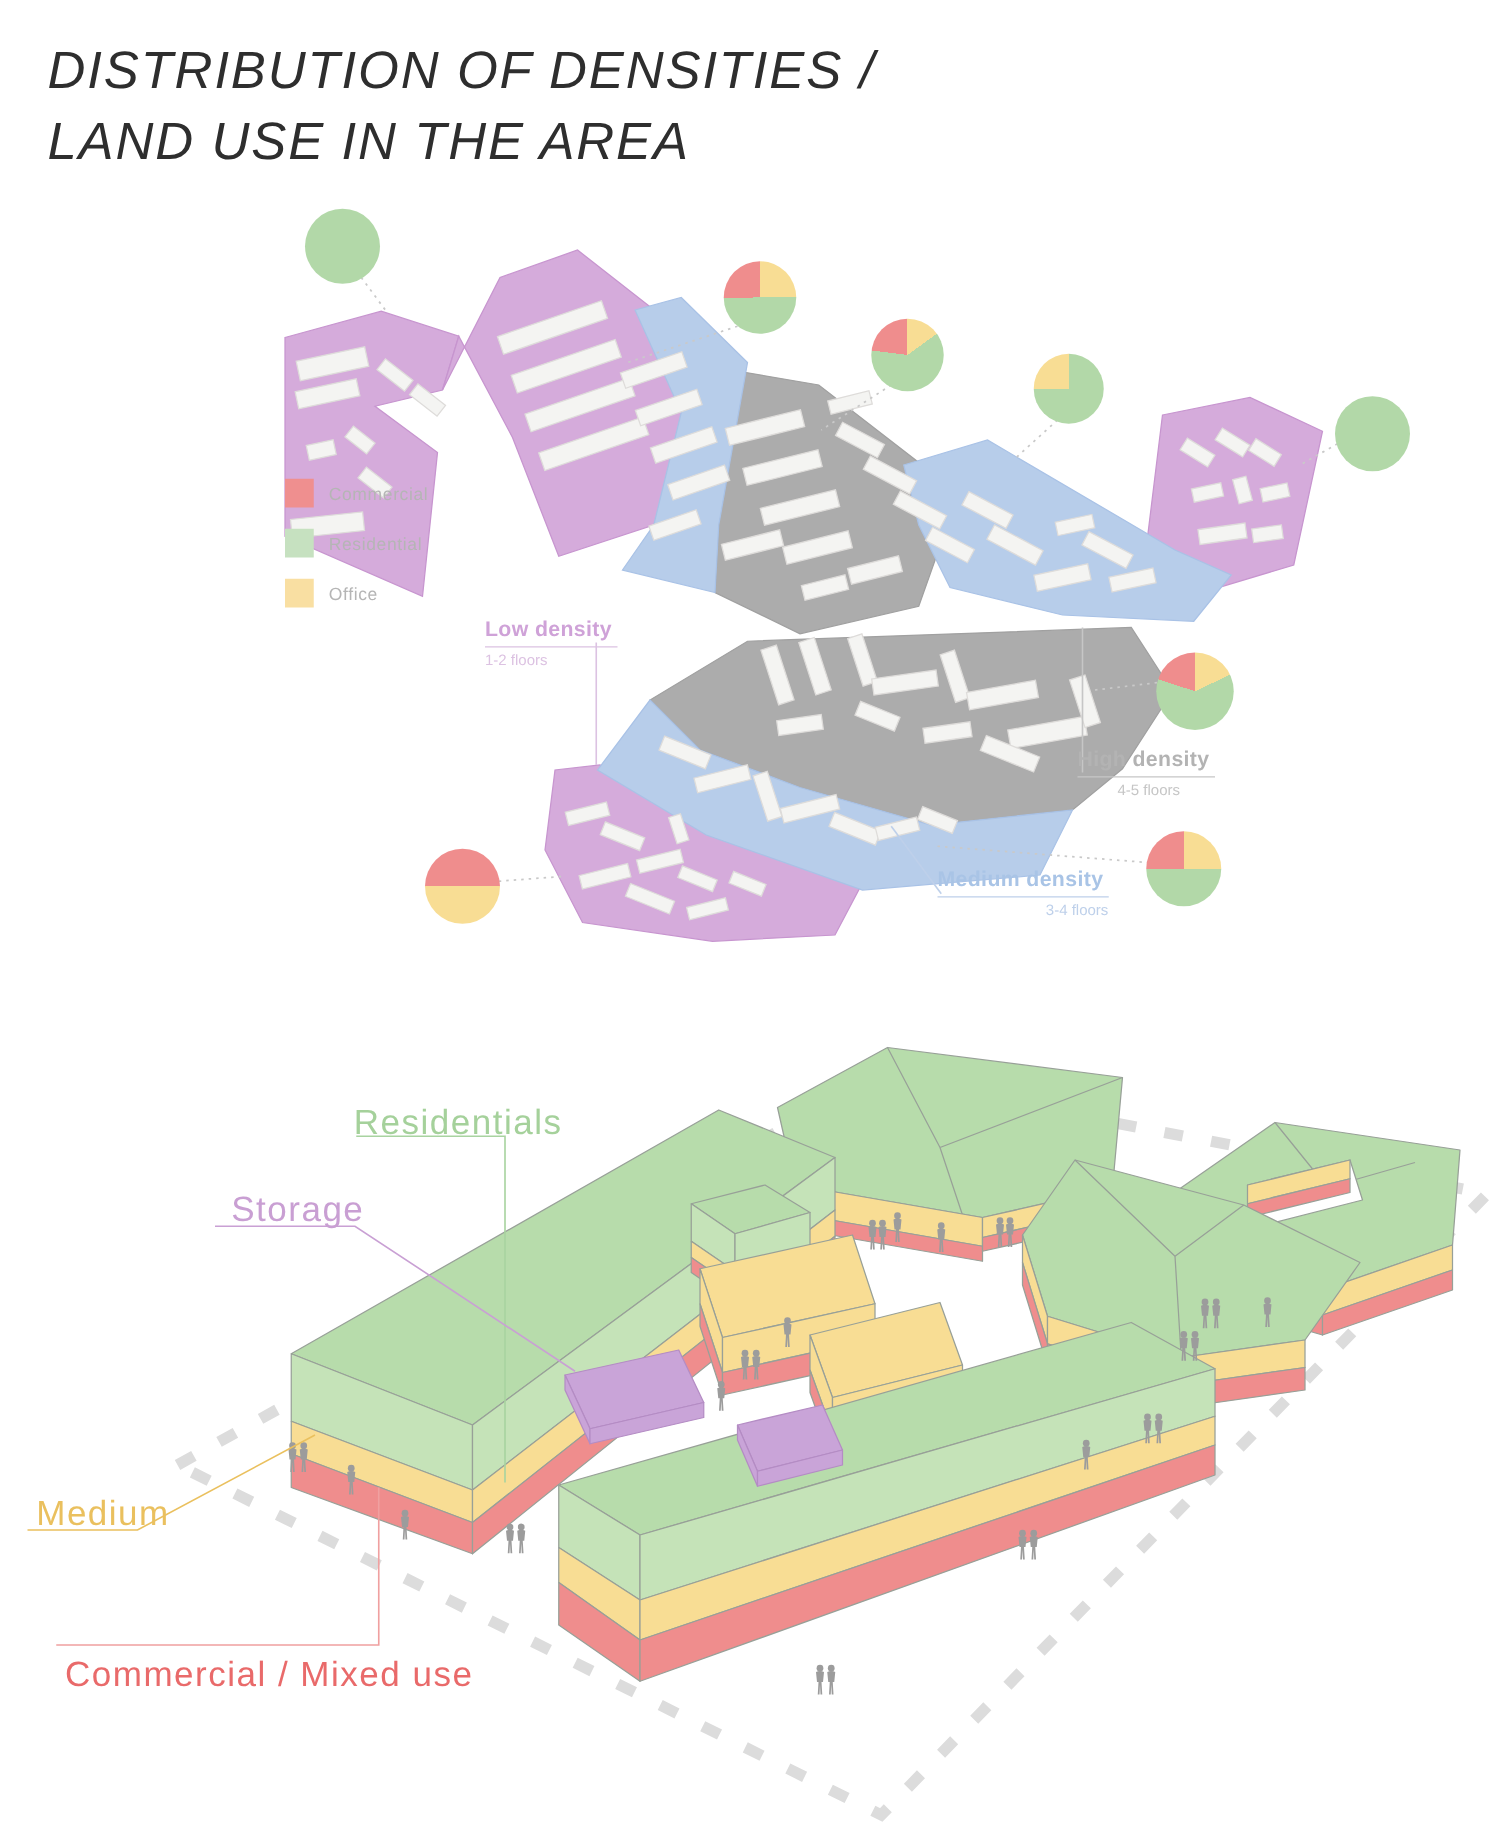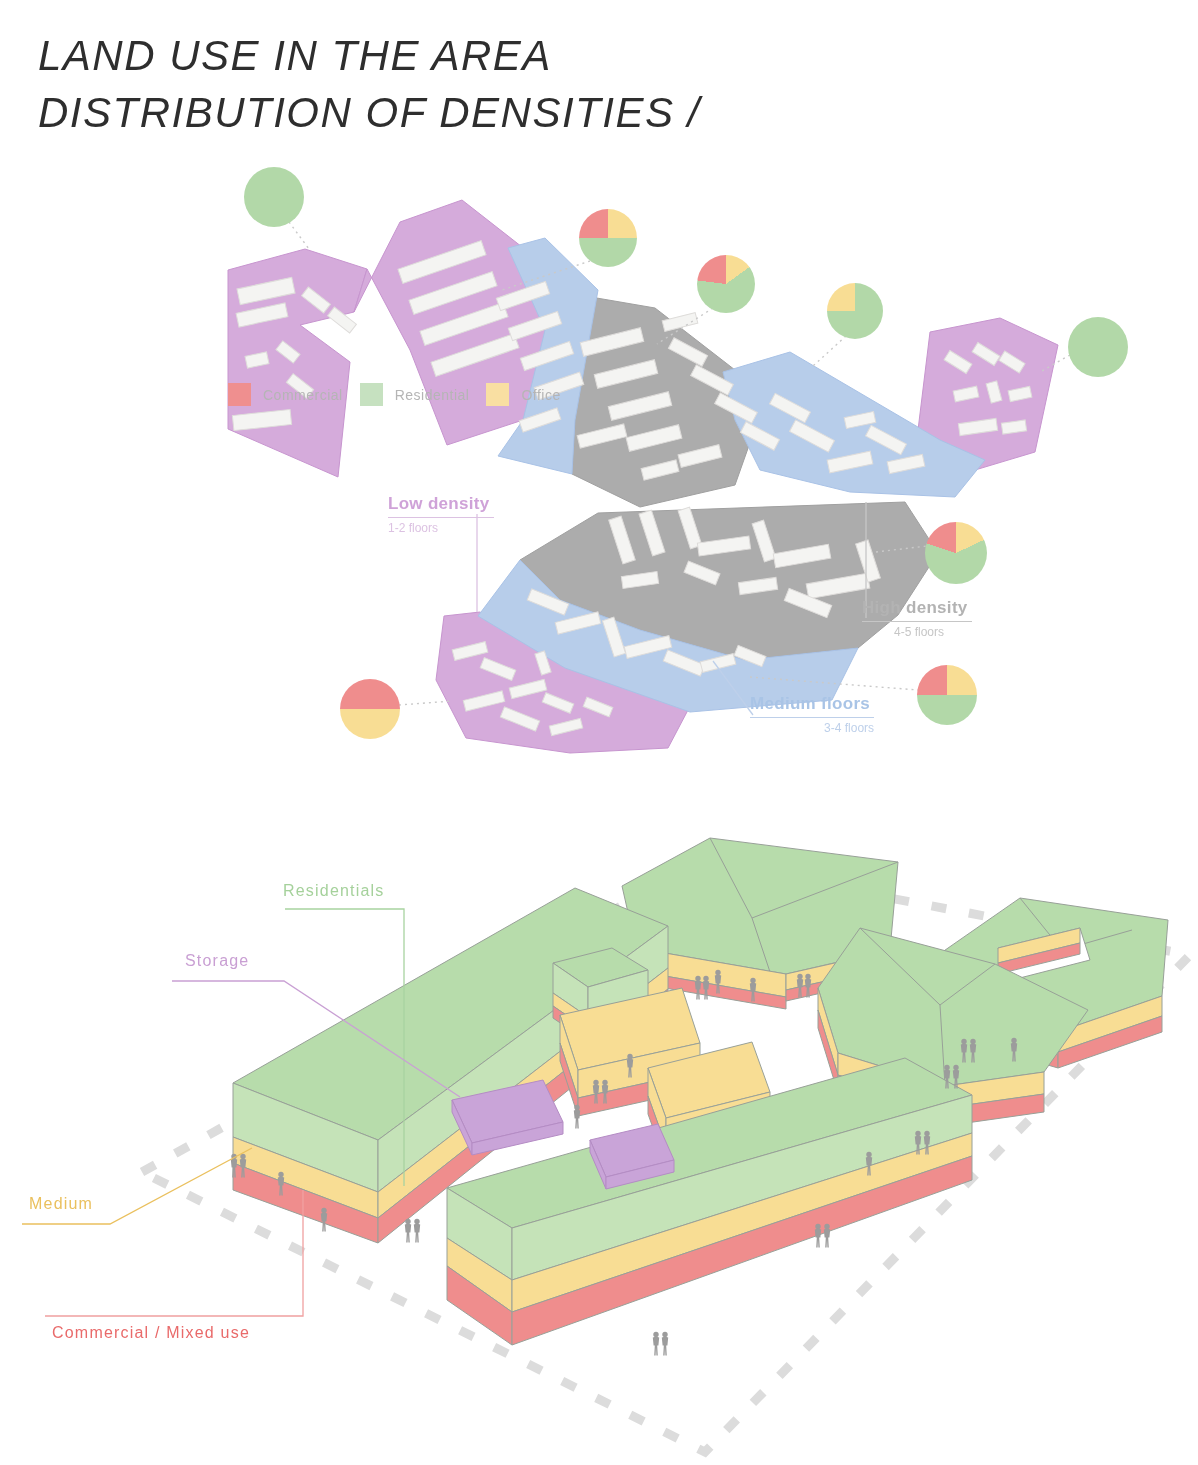--- a/index.html
+++ b/index.html
@@ -6,35 +6,35 @@
   .page{position:relative;width:1198px;height:1465px;background:#fff;overflow:hidden;
         font-family:"Liberation Sans",sans-serif}
   .layer{position:absolute;left:0;top:0;width:1198px;height:1465px}
   svg.layer{pointer-events:none}
 
   .big-title{position:absolute;font-style:italic;font-weight:200;font-size:42px;
              letter-spacing:1.5px;color:var(--title-color);line-height:1.35;white-space:nowrap}
   #densities-title{left:38px;top:28px}
   #functions-title{left:38px;top:780px}
 
-  .legend{position:absolute;left:228px;top:383px;display:flex;flex-direction:row;gap:17px}
+  .legend{position:absolute;left:228px;top:383px;display:flex;flex-direction:column;gap:17px}
   .legend-row{display:flex;align-items:center;gap:12px}
   .swatch{width:23px;height:23px;flex:0 0 auto}
   .legend-label{font-size:14px;letter-spacing:.5px;color:var(--legend-text)}
 
   .density-label{position:absolute}
   .density-name{font-weight:bold;font-size:17px;letter-spacing:.3px;border-bottom:1px solid;
                 padding-bottom:3px;width:fit-content;padding-right:4px}
   .density-floors{font-size:12px;padding-top:3px}
   #density-low{left:388px;top:494px}
   #density-high{left:862px;top:598px}
   #density-medium{left:750px;top:694px}
   #density-medium .density-floors{padding-left:22px}
 
-  .fn-label{position:absolute;font-size:16px;letter-spacing:1.2px;font-weight:400;white-space:nowrap}
+  .fn-label{position:absolute;font-size:28px;letter-spacing:1.2px;font-weight:400;white-space:nowrap}
   #fn-residentials{left:283px;top:882px}
   #fn-storage{left:185px;top:952px}
   #fn-offices{left:29px;top:1195px}
   #fn-commercial{left:52px;top:1284px}
 
   .pie{position:absolute;border-radius:50%}
 
   
   .zone-low{fill:var(--zone-low-density);stroke:#c795cf;stroke-width:1}
   .zone-med{fill:var(--zone-medium-density);stroke:#a9c2e6;stroke-width:1}
@@ -310,22 +310,22 @@
       <div class="pie" style="left: 579px; top: 209px; width: 58px; height: 58px; background: conic-gradient(rgb(248, 221, 148) 0%, rgb(248, 221, 148) 25%, rgb(178, 216, 168) 25%, rgb(178, 216, 168) 75%, rgb(239, 141, 141) 75%, rgb(239, 141, 141) 100%);"></div>
       <div class="pie" style="left: 697px; top: 255px; width: 58px; height: 58px; background: conic-gradient(rgb(248, 221, 148) 0%, rgb(248, 221, 148) 15%, rgb(178, 216, 168) 15%, rgb(178, 216, 168) 77%, rgb(239, 141, 141) 77%, rgb(239, 141, 141) 100%);"></div>
       <div class="pie" style="left: 827px; top: 283px; width: 56px; height: 56px; background: conic-gradient(rgb(178, 216, 168) 0%, rgb(178, 216, 168) 75%, rgb(248, 221, 148) 75%, rgb(248, 221, 148) 100%);"></div>
       <div class="pie" style="left: 1068px; top: 317px; width: 60px; height: 60px; background: conic-gradient(rgb(178, 216, 168) 0%, rgb(178, 216, 168) 100%);"></div>
       <div class="pie" style="left: 925px; top: 522px; width: 62px; height: 62px; background: conic-gradient(rgb(248, 221, 148) 0%, rgb(248, 221, 148) 18%, rgb(178, 216, 168) 18%, rgb(178, 216, 168) 80%, rgb(239, 141, 141) 80%, rgb(239, 141, 141) 100%);"></div>
       <div class="pie" style="left: 917px; top: 665px; width: 60px; height: 60px; background: conic-gradient(rgb(248, 221, 148) 0%, rgb(248, 221, 148) 25%, rgb(178, 216, 168) 25%, rgb(178, 216, 168) 75%, rgb(239, 141, 141) 75%, rgb(239, 141, 141) 100%);"></div>
       <div class="pie" style="left: 340px; top: 679px; width: 60px; height: 60px; background: conic-gradient(rgb(239, 141, 141) 0%, rgb(239, 141, 141) 25%, rgb(248, 221, 148) 25%, rgb(248, 221, 148) 75%, rgb(239, 141, 141) 75%, rgb(239, 141, 141) 100%);"></div>
     </div>
 
   <div class="big-title" id="densities-title">
+    <div>DISTRIBUTION OF DENSITIES /</div>
     <div>LAND USE IN THE AREA</div>
-    <div>DISTRIBUTION OF DENSITIES /</div>
   </div>
 
   <div class="legend">
     <div class="legend-row">
       <div class="swatch" style="background-color: rgb(239, 143, 143);"></div>
       <div class="legend-label">Commercial</div>
     </div>
     <div class="legend-row">
       <div class="swatch" style="background-color: rgb(198, 225, 192);"></div>
       <div class="legend-label">Residential</div>
@@ -338,21 +338,21 @@
 
   <div class="density-label" id="density-low">
     <div class="density-name" style="color: rgb(207, 162, 216); border-bottom-color: rgb(220, 194, 226);">Low density</div>
     <div class="density-floors" style="color: rgb(220, 194, 226);">1-2 floors</div>
   </div>
   <div class="density-label" id="density-high">
     <div class="density-name" style="color: rgb(179, 179, 179); border-bottom-color: rgb(198, 198, 198);">High density</div>
     <div class="density-floors" style="color: rgb(198, 198, 198); margin-left: 32px;">4-5 floors</div>
   </div>
   <div class="density-label" id="density-medium">
-    <div class="density-name" style="color: rgb(169, 196, 230); border-bottom-color: rgb(190, 208, 234);">Medium floors</div>
+    <div class="density-name" style="color: rgb(169, 196, 230); border-bottom-color: rgb(190, 208, 234);">Medium density</div>
     <div class="density-floors" style="color: rgb(190, 208, 234); text-align: right;">3-4 floors</div>
   </div>
 
 
   <div class="fn-label" id="fn-residentials" style="color: rgb(165, 209, 155);">Residentials</div>
   <div class="fn-label" id="fn-storage" style="color: rgb(201, 159, 211);">Storage</div>
   <div class="fn-label" id="fn-offices" style="color: rgb(234, 192, 94);">Medium</div>
   <div class="fn-label" id="fn-commercial" style="color: rgb(233, 106, 106); margin-top: 40px;">Commercial / Mixed use</div>
 
 </div>

